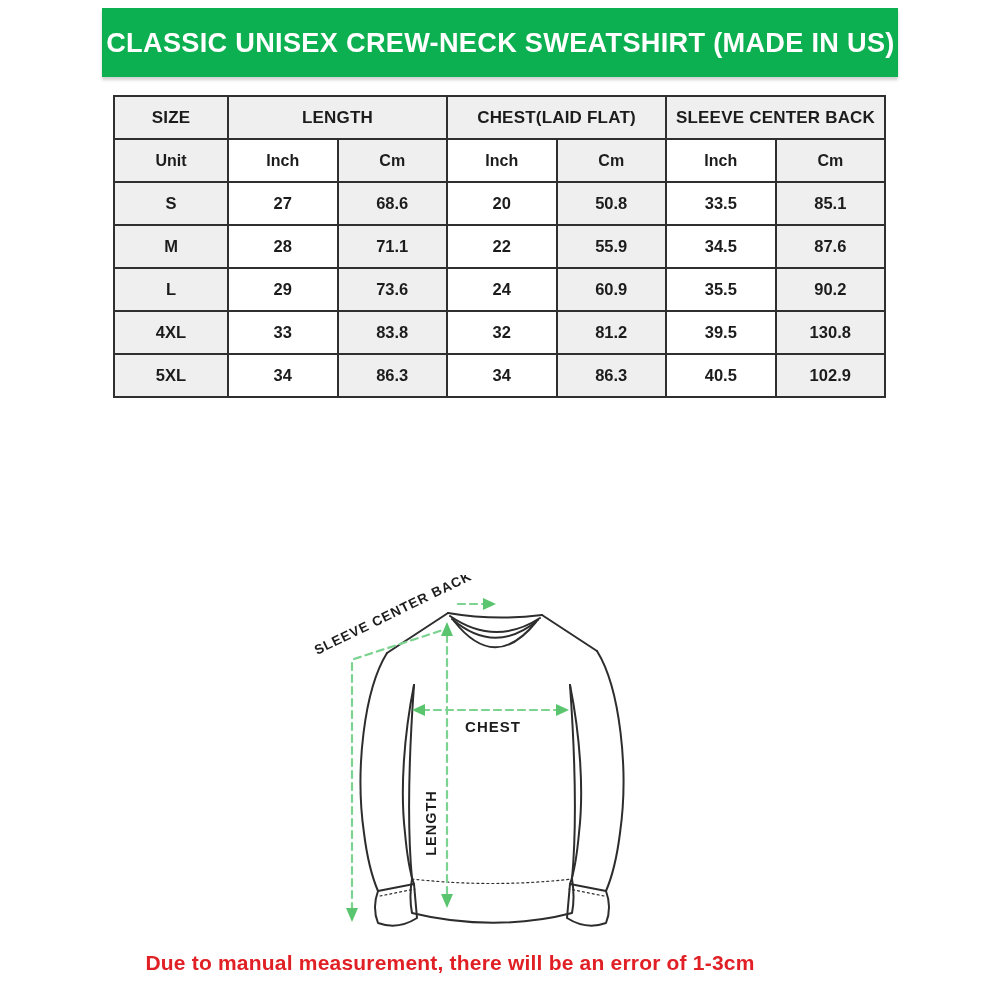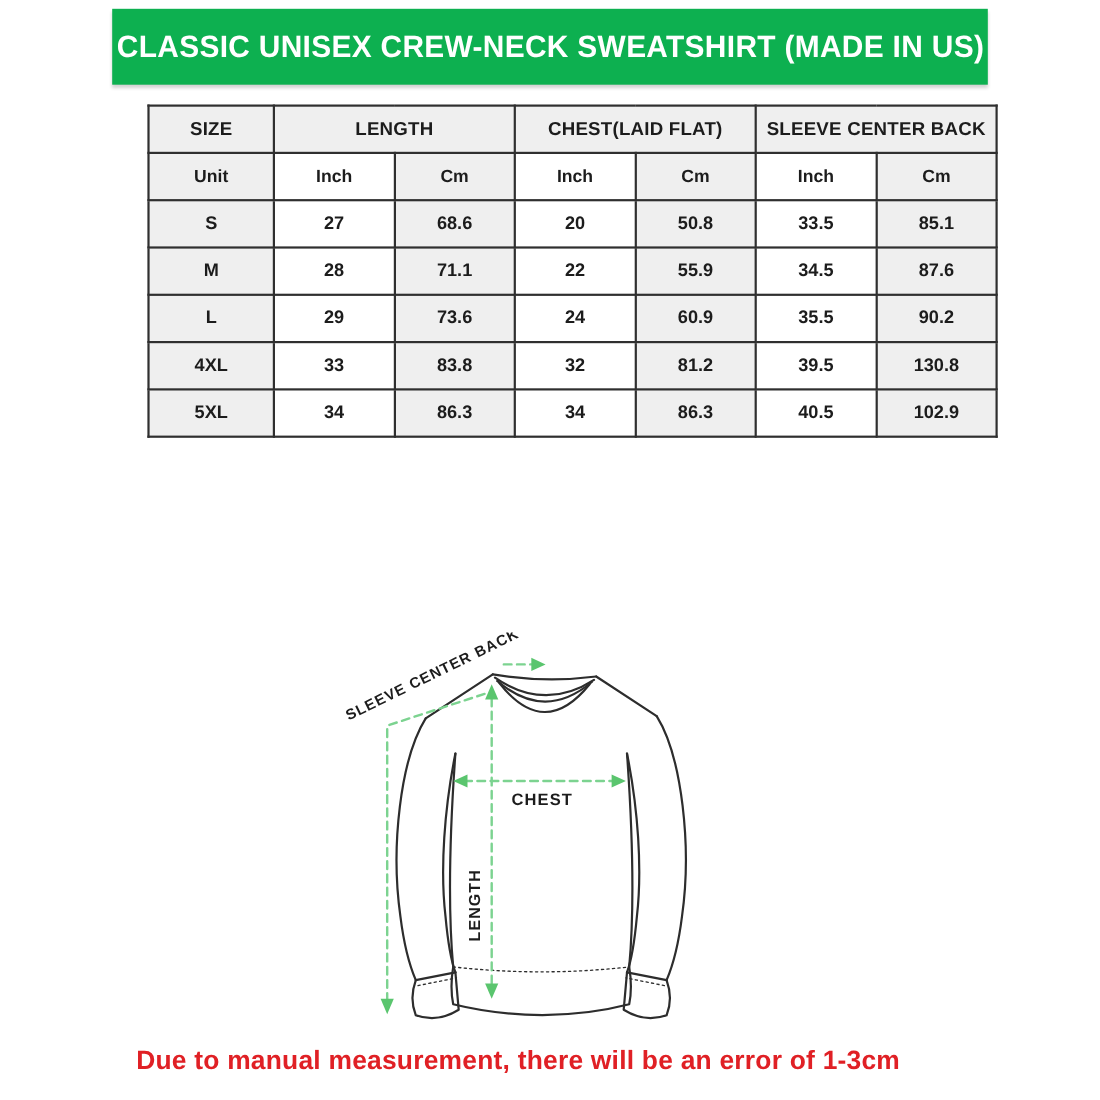--- a/index.html
+++ b/index.html
@@ -25,21 +25,21 @@
     box-shadow:0 3px 3px rgba(0,0,0,0.18);
   }
   .banner h1{
     color:#ffffff;font-size:28px;font-weight:800;letter-spacing:.3px;
     white-space:nowrap;transform:scaleX(.97);
   }
 
   
   .size-table{
     position:absolute;left:113px;top:95px;width:771px;
-    border-collapse:collapse;table-layout:fixed;margin-left:21px;
+    border-collapse:collapse;table-layout:fixed;
   }
   .size-table th,.size-table td{
     border:2px solid var(--border-dark);
     height:43px;text-align:center;vertical-align:middle;
     font-weight:700;color:var(--text-dark);background:#ffffff;
   }
   .size-table thead th{font-size:17px;letter-spacing:.2px;}
   .size-table .group-row th{background:var(--cell-gray);}
   .size-table tbody td{font-size:16.5px;}
   .size-table td.shade{background:var(--cell-gray);}
@@ -54,21 +54,21 @@
   .stitch{fill:none;stroke:var(--outline-dark);stroke-width:1.2;
     stroke-dasharray:2 3;stroke-linecap:round;}
   .meas{fill:none;stroke:var(--dash-green);stroke-width:2.2;
     stroke-dasharray:7 5;stroke-linecap:round;}
   .ahead{fill:var(--arrow-green);stroke:none;}
   .dlabel{fill:var(--text-dark);font-weight:800;letter-spacing:1px;}
 
   
   .note{
     position:absolute;left:0;top:951px;width:900px;text-align:center;
-    color:var(--note-red);font-size:24px;font-weight:700;letter-spacing:.2px;margin-left:21px;
+    color:var(--note-red);font-size:21px;font-weight:700;letter-spacing:.2px;
   }
 </style>
 </head>
 <body>
 
 <div class="stage">
 
   <div class="banner">
     <h1>CLASSIC UNISEX CREW-NECK SWEATSHIRT (MADE IN US)</h1>
   </div>

